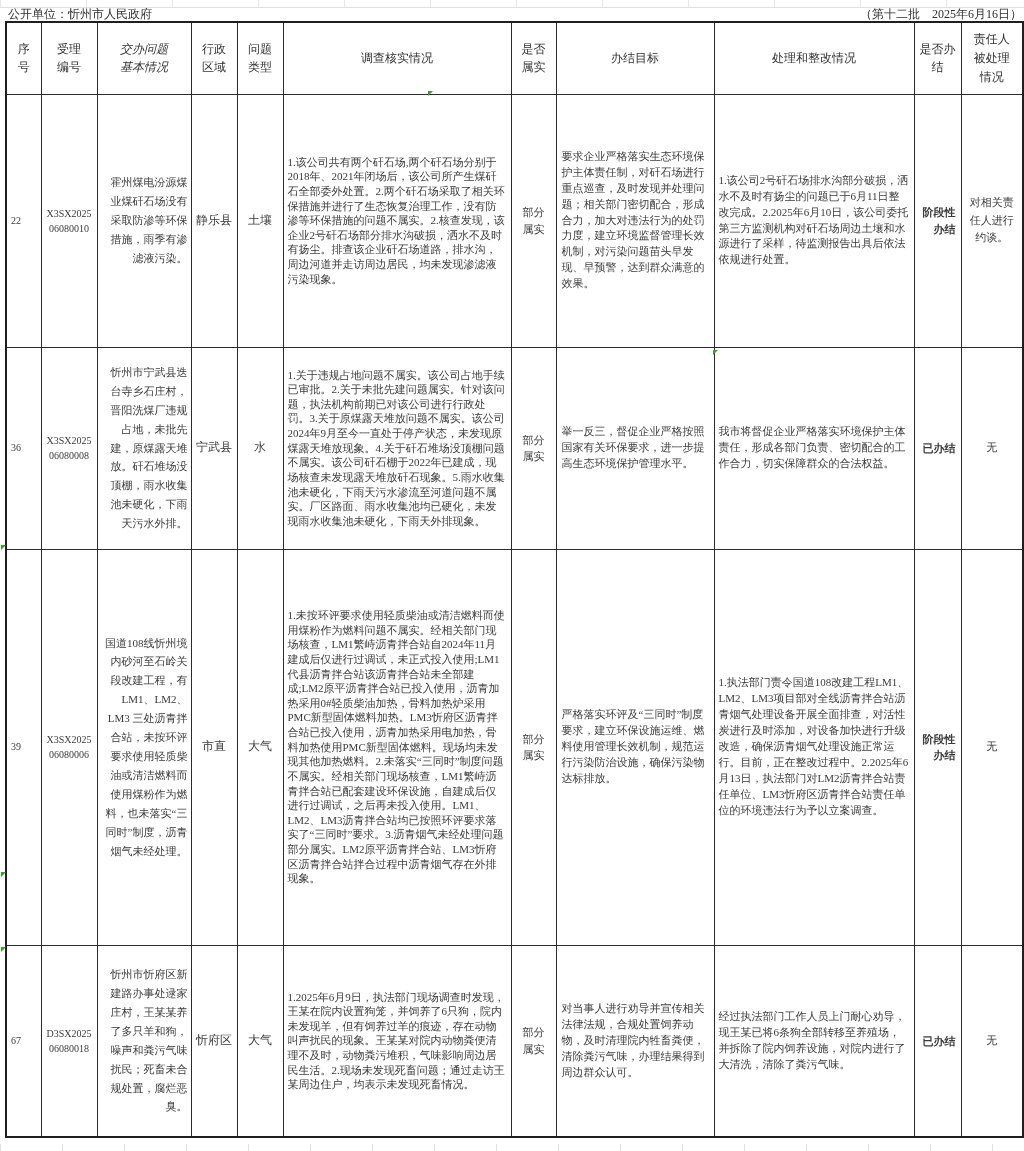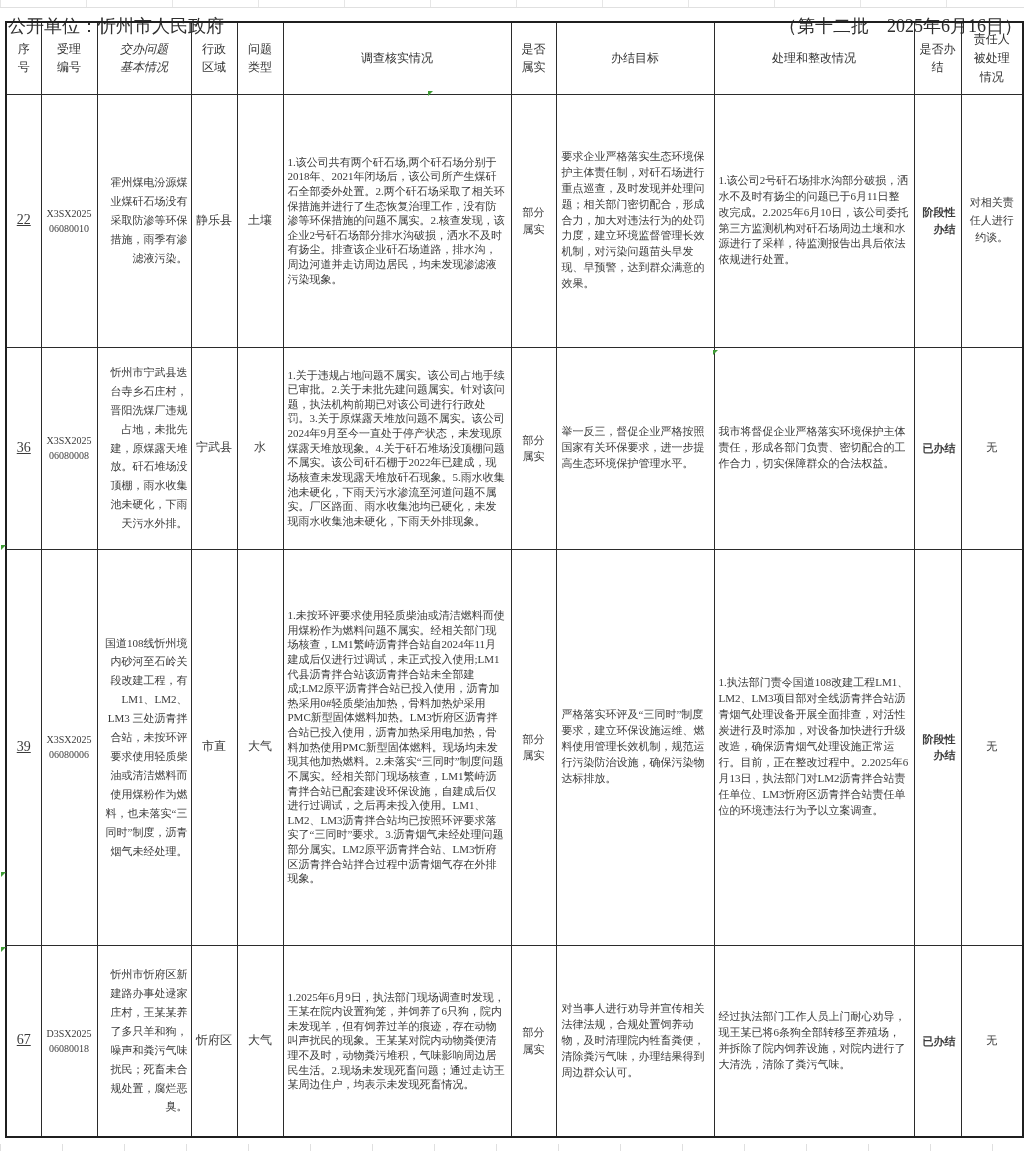--- a/index.html
+++ b/index.html
@@ -12,38 +12,38 @@
   .sheet-top{
     position:absolute;left:0;top:0;width:1024px;height:7px;
     border-bottom:1px solid #e0e0e0;
     background:repeating-linear-gradient(to right,#e6e6e6 0,#e6e6e6 1px,transparent 1px,transparent 86px);
   }
   .sheet-bottom{
     position:absolute;left:0;top:1144px;width:1024px;height:7px;
     background:repeating-linear-gradient(to right,#e0e0e0 0,#e0e0e0 1px,transparent 1px,transparent 62px);
   }
   .titlebar{
-    position:absolute;left:8px;top:20px;width:1014px;height:13px;
+    position:absolute;left:8px;top:8px;width:1014px;height:13px;
     display:flex;justify-content:space-between;align-items:center;
-    font-size:18px;line-height:13px;color:#2f2f2f;
+    font-size:12px;line-height:13px;color:#2f2f2f;
   }
   .titlebar .right{white-space:pre;}
   table.disclosure{
     position:absolute;left:5px;top:21px;width:1017px;
     border-collapse:collapse;table-layout:fixed;
     border:2px solid #1f1f1f;
   }
   th,td{border:1px solid #2b2b2b;vertical-align:middle;overflow:hidden;}
   th{font-weight:normal;font-size:12px;line-height:1.55;text-align:center;padding:0 3px;color:#333;}
   td{font-size:11px;line-height:1.33;padding:0 4px;}
   tr.hdr{height:72px;}
   tr.r0{height:253px;} tr.r1{height:202px;} tr.r2{height:396px;} tr.r3{height:192px;}
   .th-seq{padding:0 7px;} .th-caseno{padding:0 13px;} .th-problem{padding:0 20px;font-style:italic;}
   .th-sm{padding:0 6px;} .th-status{padding:0 3px;} .th-resp{padding:0 9px;}
-  td.c-seq{text-align:center;font-size:14px;text-decoration:underline;}
+  td.c-seq{text-align:left;font-size:10px;}
   td.c-caseno{text-align:center;word-break:break-all;font-size:10px;line-height:1.5;padding:0 4px;}
   td.c-problem{text-align:right;line-height:1.72;padding:0 3px;}
   td.c-region,td.c-type{text-align:center;font-size:12px;}
   td.c-invest{text-align:left;line-height:1.33;padding:0 4px;}
   td.c-verified{text-align:center;padding:0 8px;line-height:1.5;}
   td.c-goal{text-align:left;line-height:1.45;padding:0 5px;}
   td.c-handling{text-align:left;line-height:1.45;padding:16px 4px;}
   td.c-status{text-align:right;padding:0 5px;line-height:1.5;font-weight:bold;}
   td.c-resp{text-align:center;padding:0 6px;line-height:1.6;font-family:Liberation Serif, serif;}
   .flag{position:absolute;width:0;height:0;border-top:5px solid #3f9c35;border-right:5px solid transparent;}

